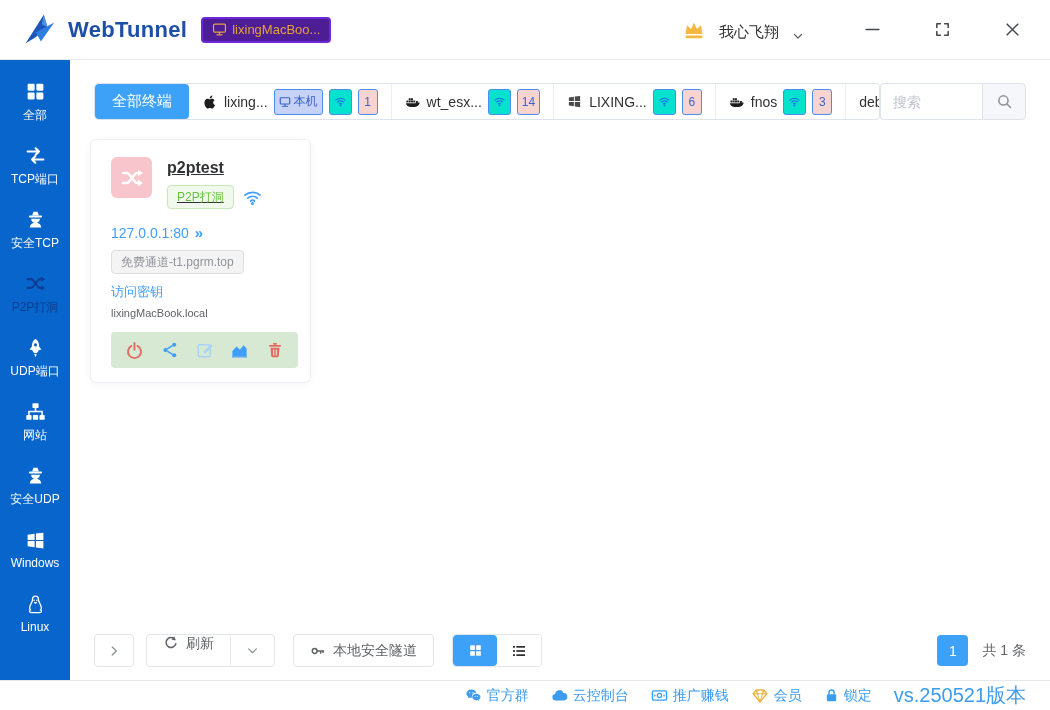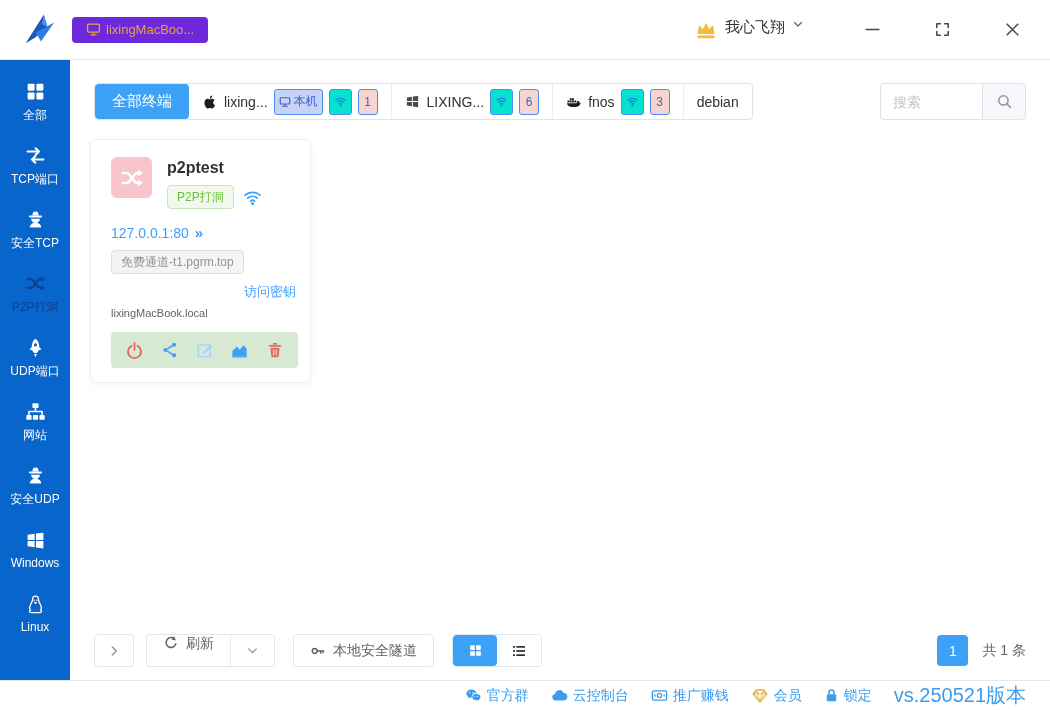--- a/index.html
+++ b/index.html
@@ -5,23 +5,23 @@
   * { margin:0; padding:0; box-sizing:border-box; }
   html,body { width:1050px; height:710px; overflow:hidden; }
   body { font-family:"Liberation Sans","DejaVu Sans",sans-serif; background:#fff; color:#303133; }
   .window { width:1050px; height:710px; display:flex; flex-direction:column; }
 
   
   header { height:60px; flex:0 0 60px; display:flex; align-items:center; padding:0 28px 0 20px; border-bottom:1px solid #e8eaf0; background:#fff; }
   .logo-wrap { display:flex; align-items:center; gap:10px; }
   .logo-mark { width:38px; height:38px; }
   .app-title { font-size:22px; font-weight:bold; color:#1e4fa6; letter-spacing:.3px; }
-  .device-badge { margin-left:14px; display:inline-flex; align-items:center; gap:5px; height:26px; padding:0 9px; font-size:13px; color:#e6a23c; background:#6d28d9; border:5px solid #6d28d9; border-radius:4px; }
+  .device-badge { margin-left:14px; display:inline-flex; align-items:center; gap:5px; height:26px; padding:0 9px; font-size:13px; color:#e6a23c; background:#4c1d95; border:2px solid #6d28d9; border-radius:4px; }
   .header-right { margin-left:auto; display:flex; align-items:center; }
-  .user-menu { display:flex; align-items:flex-start; gap:7px; font-size:15px; color:#303133; cursor:pointer; }
+  .user-menu { display:flex; align-items:flex-end; gap:13px; font-size:15px; color:#303133; cursor:pointer; }
   .win-controls { display:flex; align-items:center; gap:50px; margin-left:58px; }
   .win-btn { width:20px; height:20px; display:flex; align-items:center; justify-content:center; cursor:pointer; }
 
   
   .body-row { flex:1 1 auto; display:flex; min-height:0; }
   aside { width:70px; flex:0 0 70px; background:#0765cb; display:flex; flex-direction:column; align-items:flex-end; padding-top:10px; }
   .side-item { width:70px; height:64px; display:flex; flex-direction:column; align-items:center; justify-content:center; gap:5px; color:#fff; cursor:pointer; }
   .side-item .side-label { font-size:12px; }
   .side-item svg { width:21px; height:21px; }
   .side-item.active { color:#0c3f93; }
@@ -40,31 +40,31 @@
   .mini-badge.wifi  { background:#06e2cd; }
   .mini-badge.count { background:#f8d4d1; color:#3c63c9; }
   .search-group { display:flex; height:37px; }
   .search-group input { width:102px; height:37px; border:1px solid #dfe3ea; border-right:none; border-radius:4px 0 0 4px; padding:4px 12px; font-size:14px; color:#606266; outline:none; font-family:inherit; }
   .search-group input::placeholder { color:#c0c4cc; }
   .search-btn { width:44px; height:37px; background:#f5f7fa; border:1px solid #dfe3ea; border-radius:0 4px 4px 0; display:flex; align-items:center; justify-content:center; cursor:pointer; }
 
   
   .cards-area { flex:1 1 auto; padding:19px 20px; }
   .card { width:221px; border:1px solid #eceef3; border-radius:6px; background:#fff; box-shadow:0 2px 8px rgba(0,0,0,.04); padding:17px 14px 14px 20px; }
-  .card-head { display:flex; gap:15px; }
+  .card-head { display:flex; gap:15px;text-decoration:underline; }
   .card-icon { width:41px; height:41px; border-radius:6px; background:#f8c5cc; display:flex; align-items:center; justify-content:center; flex:0 0 41px; }
   .card-icon svg { width:24px; height:24px; }
   .card-head-right { display:flex; flex-direction:column; gap:8px; }
   .card-title { font-size:16px; font-weight:bold; color:#303133; padding-top:2px; }
   .tag-row { display:flex; align-items:center; gap:9px; }
   .tag-success { display:inline-flex; align-items:center; height:24px; padding:0 9px; font-size:12px; color:#67c23a; background:#f0f9eb; border:1px solid #c8e6b8; border-radius:4px; }
   .addr-row { margin-top:15px; font-size:14px; color:#409eff; display:flex; align-items:center; gap:6px; cursor:pointer; }
   .addr-arrow { font-size:15px; font-weight:bold; }
   .tag-info { margin-top:9px; display:inline-flex; align-items:center; height:24px; padding:0 9px; font-size:12px; color:#909399; background:#f4f4f5; border:1px solid #dcdee1; border-radius:4px; max-width:180px; }
-  .secret-link { margin-top:9px; font-size:13px; color:#409eff; cursor:pointer;text-align:right; }
+  .secret-link { margin-top:9px; font-size:13px; color:#409eff; cursor:pointer; }
   .host-text { margin-top:6px; font-size:11px; color:#606266; }
   .card-actions { margin-top:13px; height:36px; background:#d8e9d3; border-radius:4px; display:flex; align-items:center; justify-content:space-around; padding:0 6px; width:187px; }
   .card-actions .act { width:22px; height:22px; display:flex; align-items:center; justify-content:center; cursor:pointer; }
 
   
   .toolbar { flex:0 0 auto; display:flex; align-items:center; padding:0 24px; margin-bottom:13px; }
   .tb-btn { height:33px; background:#fff; border:1px solid #e2e5ec; border-radius:4px; display:inline-flex; align-items:center; justify-content:center; color:#606266; font-size:14px; cursor:pointer; font-family:inherit; }
   .btn-expand { width:40px; margin-right:12px; }
   .split-btn { display:flex; height:33px; border:1px solid #e2e5ec; border-radius:4px; overflow:hidden; margin-right:18px; }
   .split-main { display:flex; align-items:flex-start; gap:7px; padding:0 16px; font-size:14px; color:#606266; cursor:pointer; }
@@ -87,20 +87,21 @@
 
 <div class="window">
 
   <header>
     <div class="logo-wrap">
       <svg class="logo-mark" viewBox="0 0 40 40">
         <polygon points="6,34 25,4 29,17 16,28" fill="#1e55b8"></polygon>
         <polygon points="10,26 36,12 22,32 17,23" fill="#2e7de0"></polygon>
         <polygon points="25,4 29,17 23,14" fill="#4b91ea"></polygon>
       </svg>
+      <span class="app-title">WebTunnel</span>
     </div>
     <span class="device-badge">
       <svg width="15" height="15" viewBox="0 0 24 24">
           <rect x="2.5" y="3.5" width="19" height="12.5" rx="1.8" fill="none" stroke="#e6a23c" stroke-width="2"></rect>
           <line x1="8" y1="20.5" x2="16" y2="20.5" stroke="#e6a23c" stroke-width="2" stroke-linecap="round"></line>
           <line x1="12" y1="16" x2="12" y2="20" stroke="#e6a23c" stroke-width="2"></line>
         </svg>
       <span>lixingMacBoo...</span>
     </span>
     <div class="header-right">
@@ -239,20 +240,41 @@
                 </svg>
               <span>本机</span>
             </span>
             <span class="mini-badge wifi">
                 <svg width="13" height="13" viewBox="0 0 24 24">
                   <path d="M3.5 9.5 C8.5 5.2 15.5 5.2 20.5 9.5 M6.8 13 C10 10.3 14 10.3 17.2 13 M10 16.4 C11.2 15.4 12.8 15.4 14 16.4" fill="none" stroke="#1b74e8" stroke-width="2.1" stroke-linecap="round"></path>
                   <circle cx="12" cy="19.3" r="1.7" fill="#1b74e8"></circle>
                 </svg>
               </span>
             <span class="mini-badge count">1</span>
+          </div>
+          <div class="tab">
+            <span class="os-icon">
+                <svg viewBox="0 0 24 24" width="17" height="17">
+                  <rect x="5.6" y="5.6" width="2.9" height="2.9" fill="#1d1d1f"></rect>
+                  <rect x="9" y="5.6" width="2.9" height="2.9" fill="#1d1d1f"></rect>
+                  <rect x="2.2" y="9" width="2.9" height="2.9" fill="#1d1d1f"></rect>
+                  <rect x="5.6" y="9" width="2.9" height="2.9" fill="#1d1d1f"></rect>
+                  <rect x="9" y="9" width="2.9" height="2.9" fill="#1d1d1f"></rect>
+                  <rect x="12.4" y="9" width="2.9" height="2.9" fill="#1d1d1f"></rect>
+                  <path d="M16.5 10.3 c.9-.8 2.6-.9 3.7-.2 -.8.5-1.3 1.1-1.4 2 H22 c-.2 3.3-2.7 6.6-7.5 6.6 H8.2 C4 18.7 1.8 16 1.3 13.2 H16 Z" fill="#1d1d1f"></path>
+                </svg>
+              </span>
+            <span>wt_esx...</span>
+            <span class="mini-badge wifi">
+                <svg width="13" height="13" viewBox="0 0 24 24">
+                  <path d="M3.5 9.5 C8.5 5.2 15.5 5.2 20.5 9.5 M6.8 13 C10 10.3 14 10.3 17.2 13 M10 16.4 C11.2 15.4 12.8 15.4 14 16.4" fill="none" stroke="#1b74e8" stroke-width="2.1" stroke-linecap="round"></path>
+                  <circle cx="12" cy="19.3" r="1.7" fill="#1b74e8"></circle>
+                </svg>
+              </span>
+            <span class="mini-badge count">14</span>
           </div>
           <div class="tab">
             <span class="os-icon">
                 <svg viewBox="0 0 24 24" width="15" height="15">
                   <path d="M3 5.5 L11 4.3 V11.3 H3 Z" fill="#4a4a4a"></path>
                   <path d="M12.5 4.1 L21 3 V11.3 H12.5 Z" fill="#4a4a4a"></path>
                   <path d="M3 12.7 H11 V19.7 L3 18.5 Z" fill="#4a4a4a"></path>
                   <path d="M12.5 12.7 H21 V21 L12.5 19.9 Z" fill="#4a4a4a"></path>
                 </svg>
               </span>

